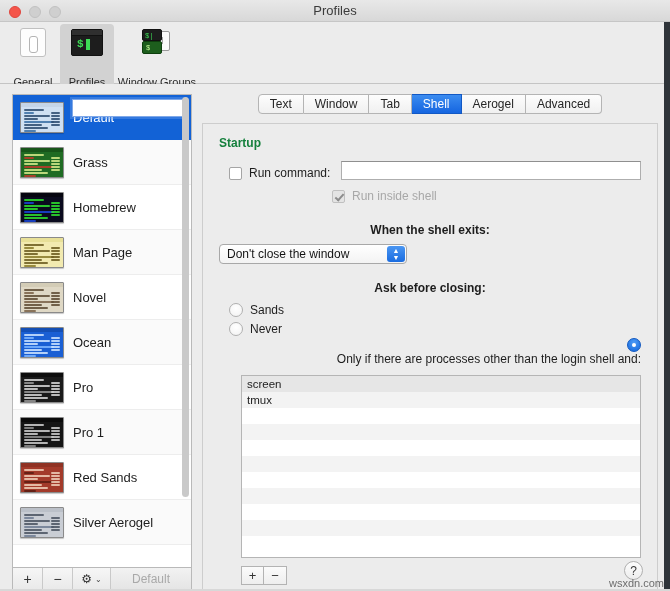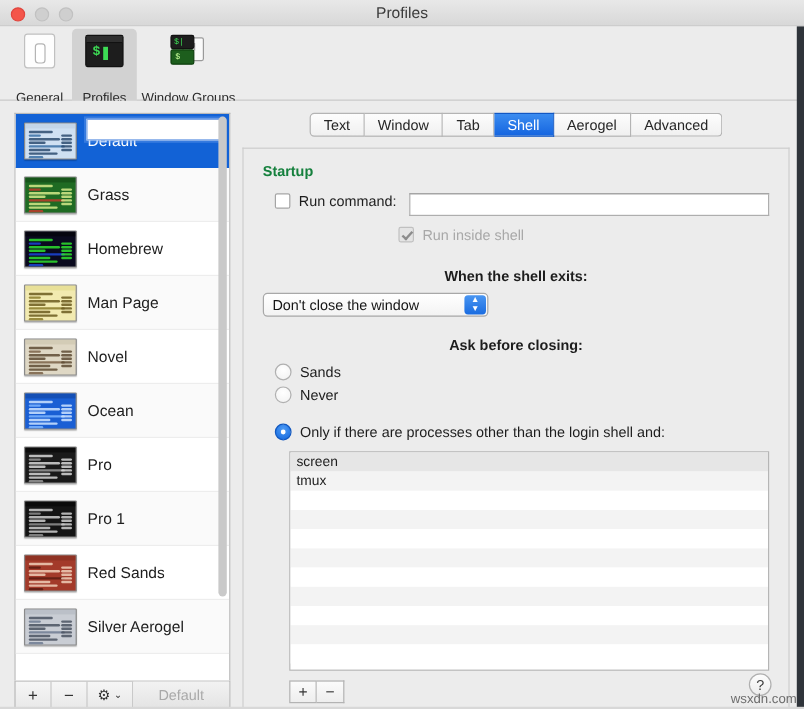--- a/index.html
+++ b/index.html
@@ -257,21 +257,21 @@
     border: 1px solid #cdcdcd;
     border-bottom: none;
     padding: 12px 16px 0 16px;
     position: relative;
   }
 
   .section-title {
     font-size: 12px; font-weight: bold; color: #15803d;
     margin-bottom: 11px;
   }
-  .row { display: flex; align-items: flex-start; padding-left: 10px; }
+  .row { display: flex; align-items: flex-end; padding-left: 10px; }
 
   .cbox {
     width: 13px; height: 13px; flex: none;
     background: #ffffff;
     border: 1px solid #a5a5a5;
     border-radius: 2px;
     position: relative;
   }
   .cbox.checked.disabled { background: #e4e4e4; border-color: #c0c0c0; }
   .cbox.checked::after {
@@ -678,21 +678,21 @@
         <div style="margin-top:17px;">
           <div class="field-label">Ask before closing:</div>
           <div class="row" style="margin-top:8px;">
             <div class="radio"></div>
             <div class="lbl">Sands</div>
           </div>
           <div class="row" style="margin-top:5px;">
             <div class="radio"></div>
             <div class="lbl">Never</div>
           </div>
-          <div class="row" style="margin-top:17px;">
+          <div class="row" style="margin-top:2px;flex-direction:column;">
             <div class="radio selected"></div>
             <div class="lbl">Only if there are processes other than the login shell and:</div>
           </div>
         </div>
 
         <div id="proc-table">
             <div class="trow header">screen</div>
             <div class="trow alt">tmux</div>
             <div class="trow"></div>
             <div class="trow alt"></div>

